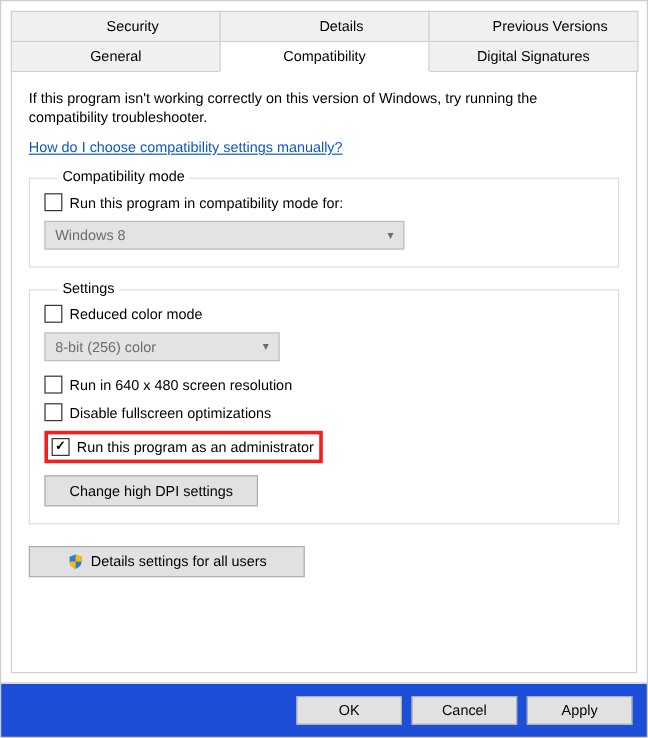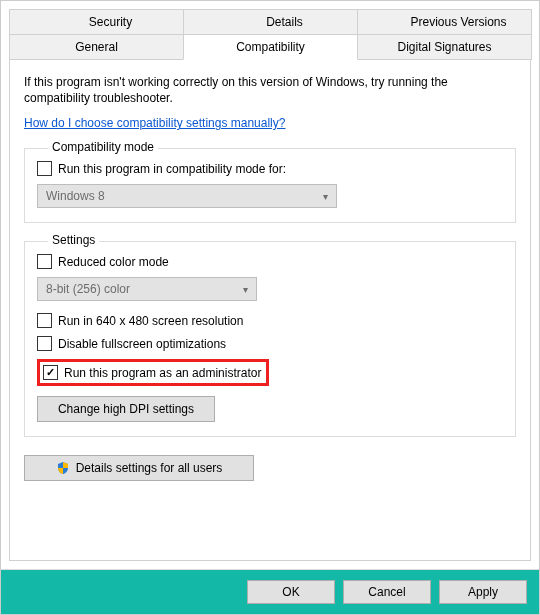--- a/index.html
+++ b/index.html
@@ -36,36 +36,36 @@
       width: 15px; height: 15px; border: 1px solid #333; margin-right: 6px;
       display: inline-flex; align-items: center; justify-content: center; font-size: 11px;
       background: #fff; cursor: default;
     }
     .checkbox.checked::after { content: "✓"; font-weight: bold; font-size: 11px; line-height: 1; }
     .select-disabled {
       width: 300px; padding: 4px 8px; background: #e3e3e3; color: #6d6d6d;
       border: 1px solid #bdbdbd; display: flex; justify-content: space-between; align-items: center;
       margin-top: 4px;
     }
-    .select-disabled.sm { width: 220px; }
+    .select-disabled.sm { width: 196px; }
     .chevron { color: #6d6d6d; font-size: 10px; }
     .highlight-box { border: 3px solid #ef2020; display: inline-flex; padding: 3px 5px 3px 3px; align-items: center; margin-bottom: 10px; }
     .btn-grey {
       background: #e1e1e1; border: 1px solid #adadad; padding: 5px 14px; text-align: center;
       cursor: default; display: inline-block;
     }
     .btn-grey.dpi { width: 178px; }
     .btn-grey.allusers { width: 230px; display: flex; align-items: center; justify-content: center; gap: 6px; }
     .shield-icon {
       width: 14px; height: 14px; display: inline-block; position: relative;
     }
     .shield-icon svg { width: 14px; height: 14px; }
     .footer {
       border-top: 1px solid #dcdcdc; padding: 10px 12px; display: flex; justify-content: flex-end; gap: 8px;
-      background: #14b8a6;
+      background: #1d4ed8;
     }
     .footer .btn { width: 88px; padding: 4px 0; text-align: center; background: #e1e1e1; border: 1px solid #adadad; cursor: default; }
     .spacer-flex { flex: 1; }
   </style>
 </head>
 <body>
 
 <div class="dialog">
   <div class="tabs-area">
     <div class="tab-row">

